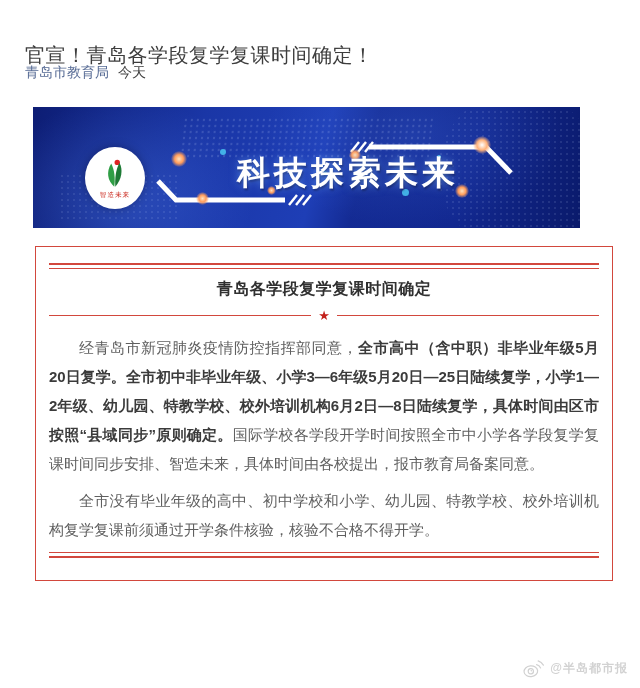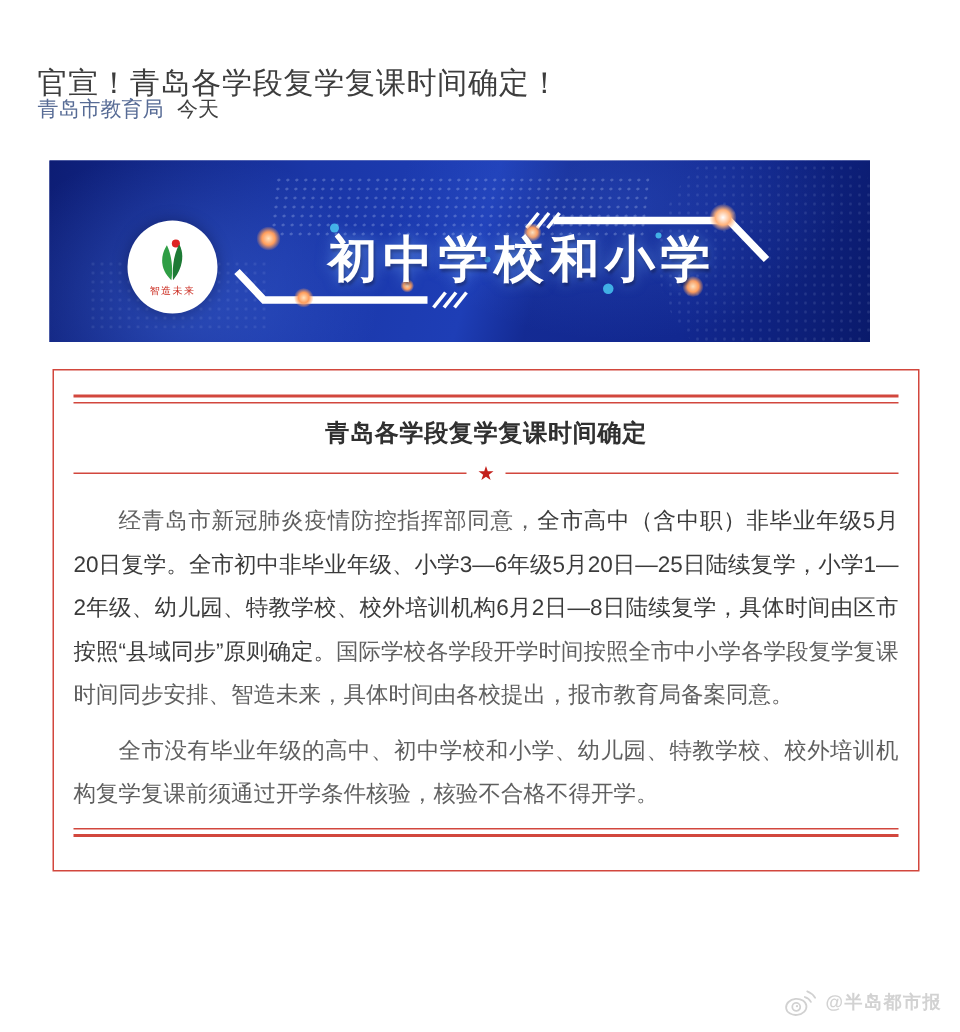--- a/index.html
+++ b/index.html
@@ -75,21 +75,21 @@
     margin:10px 0 9px;text-align:center;
     font-size:16px;font-weight:700;color:#303030;letter-spacing:.5px;
   }
   .star-divider{display:flex;align-items:center;margin:0 0 11px;}
   .star-divider .rule{flex:1;height:0;border-top:1px solid var(--accent);}
   .star-divider .star{color:var(--star);font-size:13px;line-height:13px;margin:0 7px;}
   .notice-body .para{
     font-size:15px;line-height:29px;color:#5f5f5f;
     text-indent:2em;text-align:justify;margin:0 0 8px;
   }
-  .notice-body .para .b{font-weight:400;color:#3b3b3b;}
+  .notice-body .para .b{font-weight:700;color:#3b3b3b;}
   
   .watermark{
     position:absolute;right:12px;top:658px;
     display:flex;align-items:center;gap:5px;
     color:#d0d0d0;font-size:12px;font-weight:700;letter-spacing:1px;opacity:.95;
   }
   .watermark svg{transform:rotate(-6deg);}
 </style>
 </head>
 <body>
@@ -131,21 +131,21 @@
   <div class="cyan c3"></div>
   <div class="cyan c4"></div>
   <div class="banner-logo">
     <svg width="30" height="34" viewBox="0 0 40 44">
       <circle cx="23" cy="6.5" r="3.6" fill="#dd2424"></circle>
       <path d="M19 39 C 10 31, 8 19, 15 8 C 19.5 17, 20.5 29, 19 39 Z" fill="#2f9e45"></path>
       <path d="M20.5 39 C 29 29, 31 16, 26 7 C 21 16, 19.5 29, 20.5 39 Z" fill="#1d7a35"></path>
     </svg>
     <div class="logo-text">智造未来</div>
   </div>
-  <div class="banner-headline">初中学校和小学</div>
+  <div class="banner-headline">科技探索未来</div>
 </div>
 
 <div class="notice">
   <div class="dline dline-top"></div>
   <div class="notice-title">青岛各学段复学复课时间确定</div>
   <div class="star-divider">
     <span class="rule"></span>
     <span class="star">★</span>
     <span class="rule"></span>
   </div>

